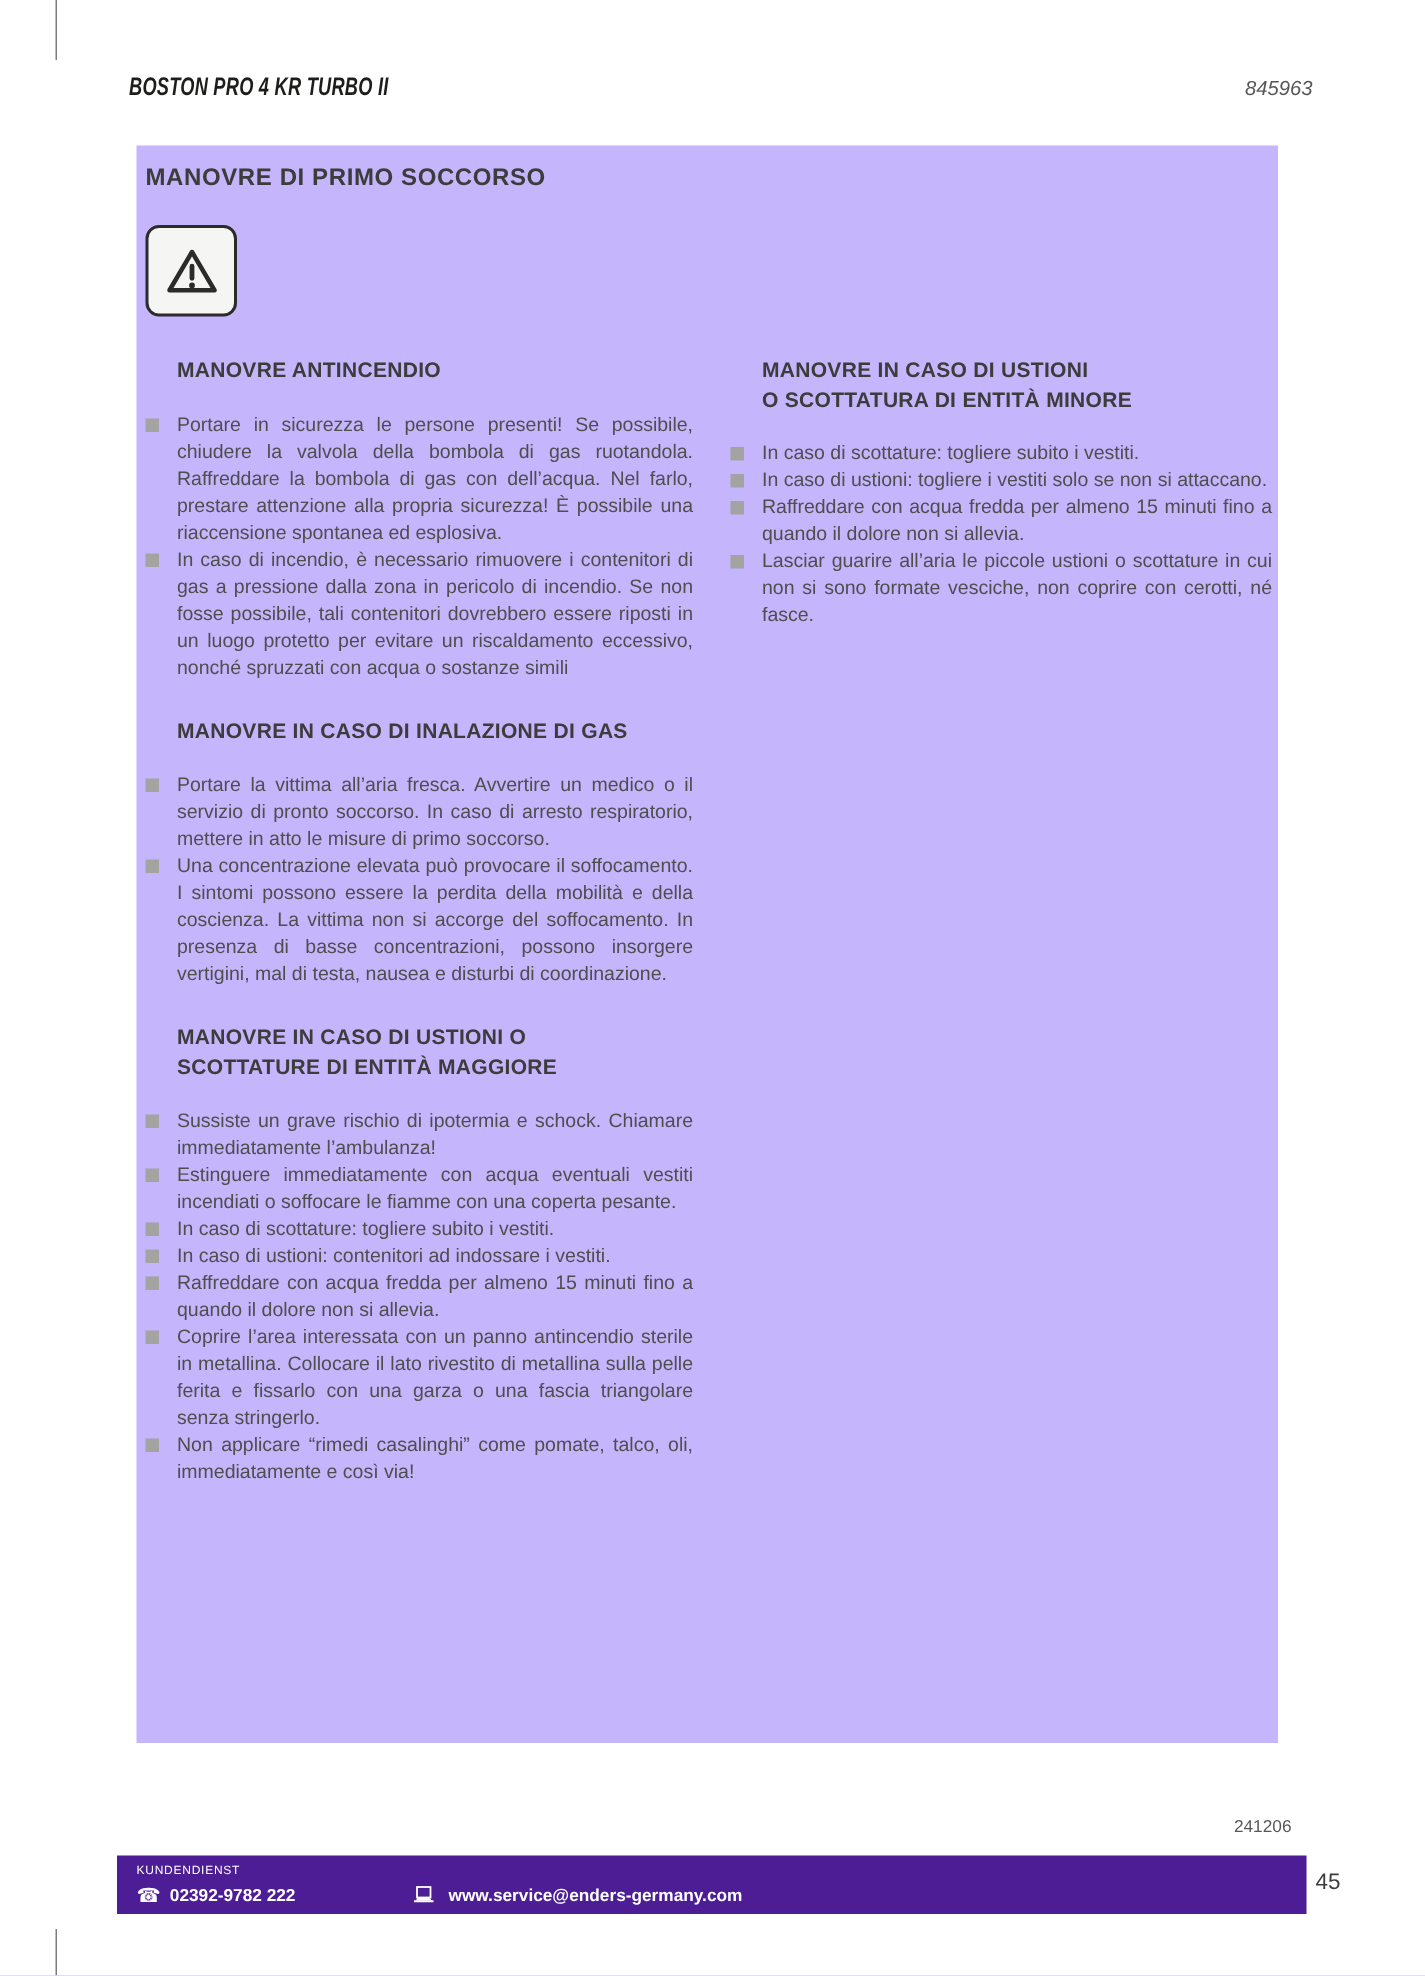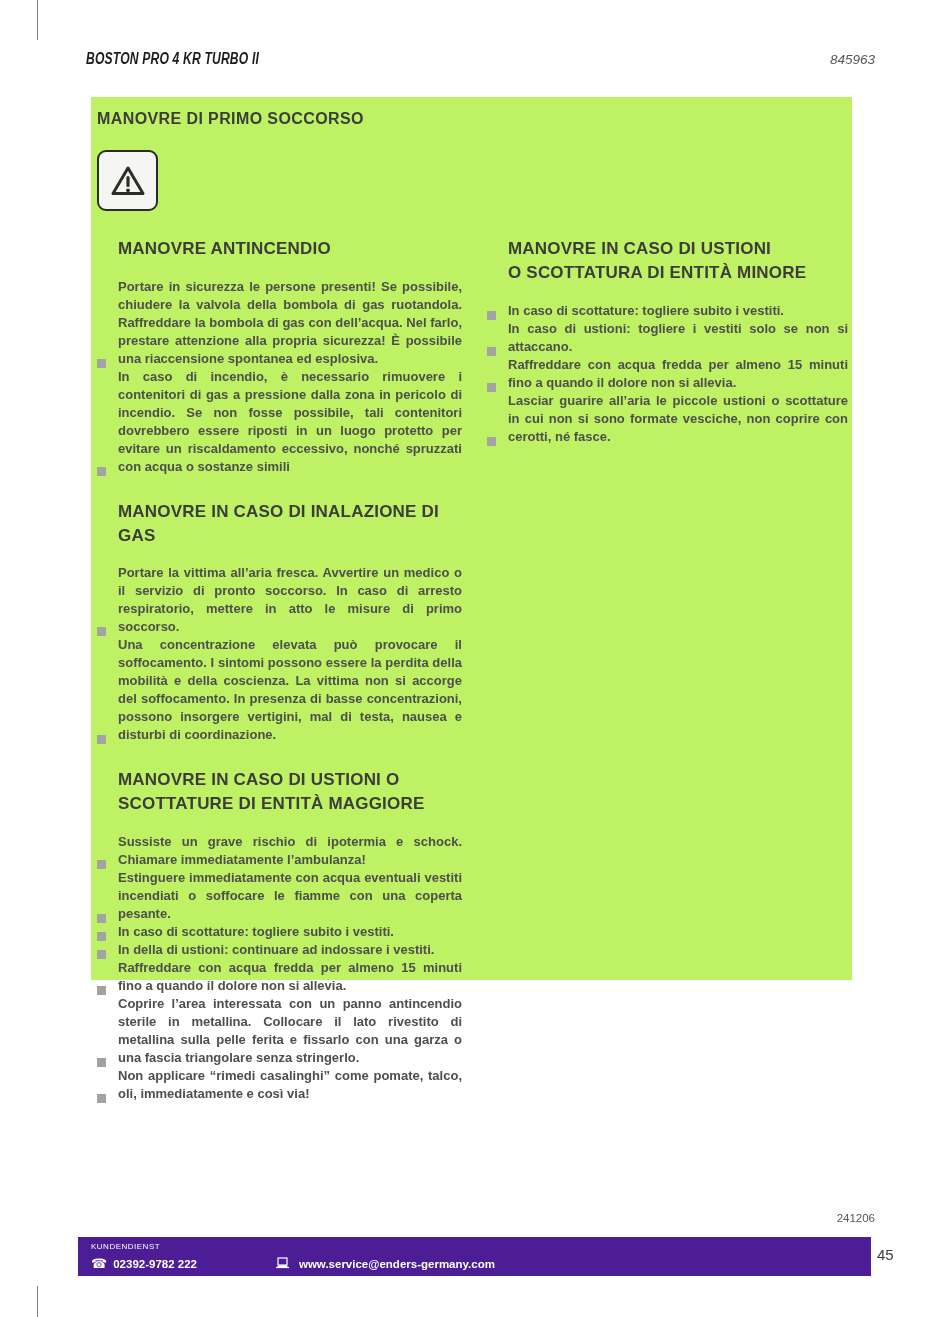--- a/index.html
+++ b/index.html
@@ -23,22 +23,22 @@
   }
   .product-name {
     font-weight: bold; font-size: 16px; color: #1d1d1b;
     display: inline-block; transform: scale(0.76, 1.06); transform-origin: 0 60%;
     letter-spacing: 0.2px; white-space: nowrap;
   }
   .article-number { font-size: 13.5px; color: #575756; }
 
   
   .content-box {
-    position: absolute; left: 91px; top: 97px; width: 761px; height: 883px;
-    background: #bef264; box-sizing: border-box;
+    position: absolute; left: 91px; top: 97px; width: 761px; height: 1065px;
+    background: #c4b5fd; box-sizing: border-box;
     padding: 13px 4px 0 6px;
   }
   .doc-title {
     margin: 0; font-size: 16px; font-weight: bold; color: #3c3c3b;
     letter-spacing: 0.4px;
   }
   .warning-box {
     margin-top: 22px; width: 57px; height: 57px;
     border: 2.5px solid #2b2b2a; border-radius: 9px;
     display: flex; align-items: center; justify-content: center;
@@ -46,37 +46,37 @@
   }
 
   .columns { display: flex; margin-top: 26px; }
   .col { box-sizing: border-box; }
   .col-left  { width: 365px; margin-right: 25px; }
   .col-right { width: 361px; }
 
   .sec + .sec { margin-top: 24px; }
   .sec h3 {
     margin: 0 0 17px 21px;
-    font-size: 17px; font-weight: bold; color: #3c3c3b;
+    font-size: 14px; font-weight: bold; color: #3c3c3b;
     line-height: 1.4; white-space: pre-line; letter-spacing: 0.2px;
   }
   ul.bullets { list-style: none; margin: 0; padding: 0; }
   li.bullet {
-    display: flex; align-items: flex-end;
-    font-size: 13px; line-height: 18px; color: #4e4e4d; font-weight: bold;
+    display: flex; align-items: flex-start;
+    font-size: 13px; line-height: 18px; color: #4e4e4d;
   }
   .sq {
     flex: none; width: 9px; height: 9px; background: #a3a3a2;
     margin: 5px 12px 0 0;
   }
   .btxt { flex: 1; text-align: justify; }
 
   
   .doc-number {
-    position: absolute; right: 75px; top: 1212px;
+    position: absolute; right: 89px; top: 1212px;
     font-size: 11.5px; color: #575756;
   }
 
   
   .footer-bar {
     position: absolute; left: 78px; top: 1237px; width: 793px; height: 39px;
     background: #4c1d95; color: #ffffff;
     box-sizing: border-box; padding: 5px 11px 5px 13px;
     display: flex; align-items: stretch;
   }
@@ -167,21 +167,21 @@
           <li class="bullet">
             <span class="sq"></span>
             <span class="btxt">Estinguere immediatamente con acqua eventuali vestiti incendiati o soffocare le fiamme con una coperta pesante.</span>
           </li>
           <li class="bullet">
             <span class="sq"></span>
             <span class="btxt">In caso di scottature: togliere subito i vestiti.</span>
           </li>
           <li class="bullet">
             <span class="sq"></span>
-            <span class="btxt">In della di ustioni: continuare ad indossare i vestiti.</span>
+            <span class="btxt">In caso di ustioni: contenitori ad indossare i vestiti.</span>
           </li>
           <li class="bullet">
             <span class="sq"></span>
             <span class="btxt">Raffreddare con acqua fredda per almeno 15 minuti fino a quando il dolore non si allevia.</span>
           </li>
           <li class="bullet">
             <span class="sq"></span>
             <span class="btxt">Coprire l’area interessata con un panno antincendio sterile in metallina. Collocare il lato rivestito di metallina sulla pelle ferita e fissarlo con una garza o una fascia triangolare senza stringerlo.</span>
           </li>
           <li class="bullet">

